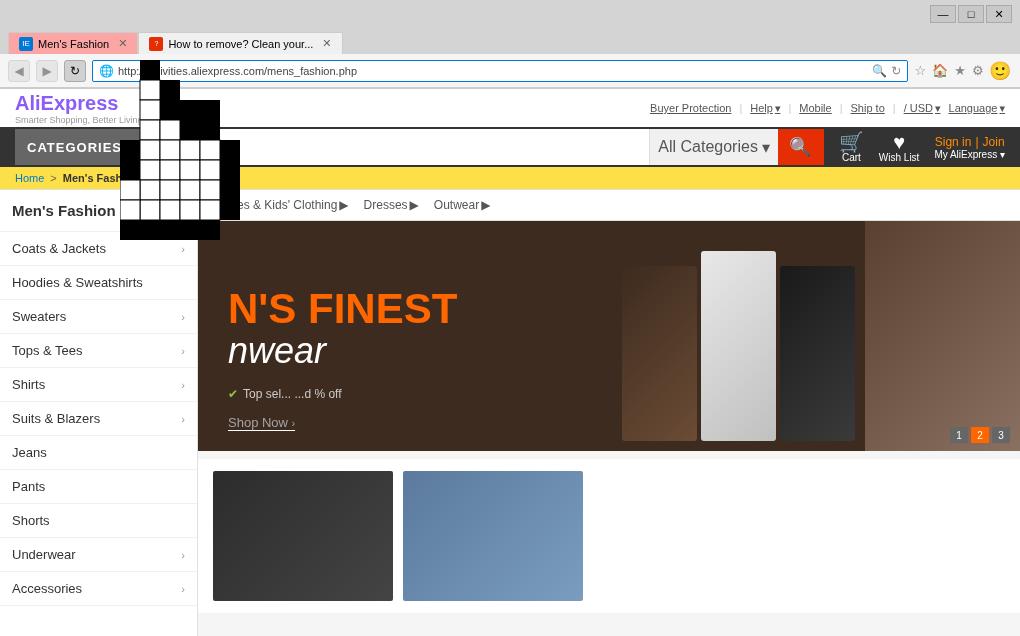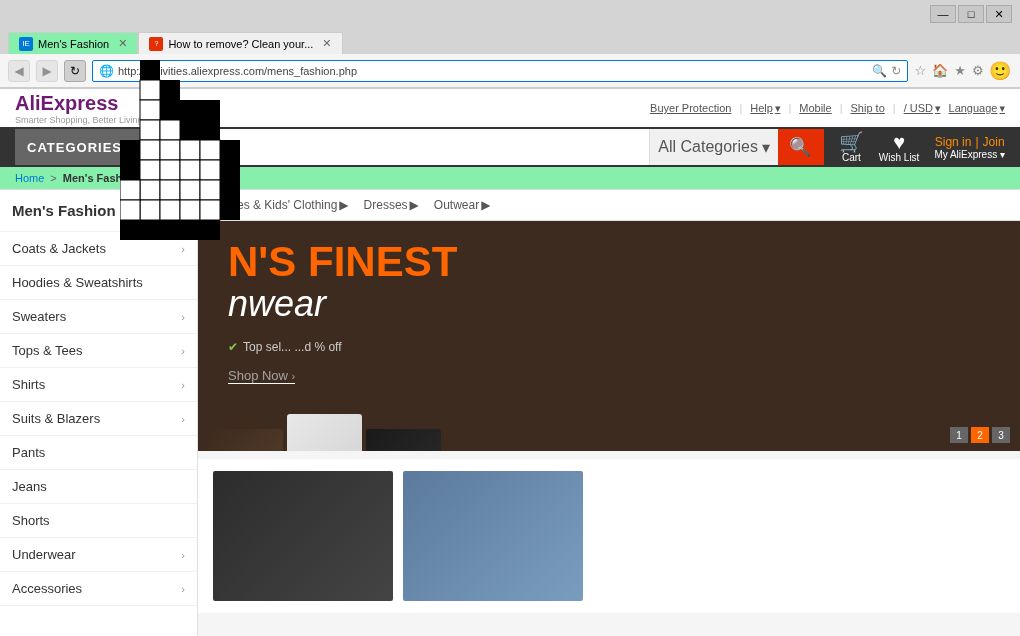--- a/index.html
+++ b/index.html
@@ -6,79 +6,79 @@
     body { font-family: Arial, sans-serif; font-size: 12px; background: #f5f5f5; width: 1020px; height: 636px; overflow: hidden; position: relative; }
 
     
     .browser-chrome { background: #e8e8e8; border-bottom: 1px solid #ccc; }
     .title-bar { background: #d4d4d4; display: flex; align-items: center; justify-content: flex-end; padding: 4px 8px; height: 28px; }
     .title-bar-controls { display: flex; gap: 2px; }
     .title-btn { width: 26px; height: 18px; background: #c8c8c8; border: 1px solid #aaa; display: flex; align-items: center; justify-content: center; font-size: 11px; cursor: pointer; }
 
     .tab-bar { display: flex; align-items: flex-end; padding: 0 8px; background: #d4d4d4; height: 26px; }
     .tab { display: flex; align-items: center; background: #f0f0f0; border: 1px solid #ccc; border-bottom: none; padding: 3px 10px; font-size: 11px; height: 22px; gap: 5px; cursor: pointer; }
-    .tab.active { background: #86efac; z-index: 1; align-items: center; }
+    .tab.active { background: #fca5a5; z-index: 1; align-items: center; }
     .tab-favicon { width: 14px; height: 14px; background: #0078d7; border-radius: 2px; font-size: 8px; color: white; display: flex; align-items: center; justify-content: center; }
     .tab-close { font-size: 11px; color: #666; cursor: pointer; margin-left: 4px; }
 
     .address-bar { display: flex; align-items: center; background: #f5f5f5; padding: 4px 8px; gap: 6px; border-bottom: 1px solid #ccc; height: 34px; }
     .nav-btn { width: 22px; height: 22px; background: #d0d0d0; border: 1px solid #aaa; border-radius: 3px; display: flex; align-items: center; justify-content: center; font-size: 12px; cursor: pointer; }
     .nav-btn.disabled { opacity: 0.4; }
     .url-box { flex: 1; display: flex; align-items: center; background: white; border: 1px solid #0078d7; border-radius: 2px; padding: 2px 6px; height: 22px; font-size: 11px; gap: 4px; }
     .url-text { flex: 1; color: #444; font-size: 11px; }
     .tab-title { font-size: 11px; }
     .star-btn { color: #888; font-size: 13px; cursor: pointer; }
 
     
     .website { background: white; height: 574px; overflow: hidden; }
 
     
     .site-header { background: white; padding: 6px 15px; display: flex; align-items: center; justify-content: space-between; height: 38px; }
-    .logo-text { font-size: 20px; font-weight: bold; color: #701a75; }
+    .logo-text { font-size: 20px; font-weight: bold; color: #8b5cf6; }
     .logo-sub { font-size: 9px; color: #999; }
     .header-links { display: flex; align-items: center; gap: 8px; font-size: 11px; color: #555; }
     .header-link { color: #555; cursor: pointer; text-decoration: underline; }
     .sep { color: #ccc; }
     .dropdown-link { display: flex; align-items: center; gap: 2px; cursor: pointer; }
 
     
     .search-bar { background: #333; padding: 8px 15px; display: flex; align-items: center; gap: 0; height: 40px; }
     .categories-btn { background: #666; color: white; padding: 8px 12px; font-size: 13px; font-weight: bold; letter-spacing: 1px; display: flex; align-items: center; gap: 6px; height: 36px; cursor: pointer; white-space: nowrap; }
     .search-input-area { flex: 1; display: flex; }
     .search-input { flex: 1; border: none; padding: 8px 12px; font-size: 13px; height: 36px; outline: none; }
     .category-dropdown { background: #f0f0f0; border: none; border-left: 1px solid #ddd; padding: 0 8px; font-size: 16px; height: 36px; color: #555; cursor: pointer; display: flex; align-items: center; gap: 4px; white-space: nowrap; }
     .search-btn { background: #e62e04; border: none; color: white; width: 46px; height: 36px; display: flex; align-items: center; justify-content: center; cursor: pointer; font-size: 18px; }
     .header-icons { display: flex; align-items: center; gap: 15px; margin-left: 15px; }
     .icon-group { display: flex; flex-direction: column; align-items: center; color: white; font-size: 10px; cursor: pointer; }
     .icon-sym { font-size: 20px; line-height: 1; }
     .sign-in-area { color: #ff8c00; font-size: 12px; display: flex; align-items: center; gap: 4px; }
 
     
-    .nav-secondary { background: #86efac; border-bottom: 1px solid #e0e0e0; padding: 5px 15px; font-size: 11px; display: flex; align-items: center; gap: 6px; color: #666; }
+    .nav-secondary { background: #fde047; border-bottom: 1px solid #e0e0e0; padding: 5px 15px; font-size: 11px; display: flex; align-items: center; gap: 6px; color: #666; }
     .breadcrumb-link { color: #0078d7; cursor: pointer; }
     .breadcrumb-current { color: #333; font-weight: bold; }
 
     
     .main-layout { display: flex; height: 450px; }
 
     
     .sidebar { width: 198px; background: white; border-right: 1px solid #e0e0e0; overflow: hidden; flex-shrink: 0; }
     .sidebar-item { padding: 9px 12px; border-bottom: 1px solid #f0f0f0; font-size: 13px; color: #333; display: flex; justify-content: space-between; align-items: center; cursor: pointer; }
     .sidebar-item.active { color: #333; font-weight: bold; font-size: 15px; padding: 12px; }
     .chevron { color: #999; font-size: 11px; }
 
     
     .content-area { flex: 1; overflow: hidden; background: #f5f5f5; }
 
     
     .category-nav { background: white; padding: 8px 15px; border-bottom: 1px solid #e0e0e0; display: flex; gap: 15px; font-size: 12px; align-items: center; }
     .cat-nav-item { color: #555; cursor: pointer; display: flex; align-items: center; gap: 2px; }
 
     
-    .banner { background: #3d2b1f; position: relative; height: 230px; overflow: hidden; display: flex; align-items: flex-start; flex-direction: column; }
+    .banner { background: #3d2b1f; position: relative; height: 230px; overflow: hidden; display: flex; align-items: flex-end; }
     .banner-text-area { padding: 20px 30px; flex: 1; }
     .banner-title { font-size: 42px; font-weight: bold; color: #ff6600; line-height: 1; }
     .banner-subtitle { font-size: 36px; color: white; font-style: italic; }
     .banner-bullets { margin-top: 15px; }
     .banner-bullet { color: #ccc; font-size: 12px; margin-bottom: 4px; display: flex; align-items: center; gap: 5px; }
     .check { color: #8bc34a; }
     .shop-now { color: #a3a3a3; font-size: 13px; border-bottom: 1px solid white; cursor: pointer; margin-top: 10px; display: inline-block; }
     .shop-now-arrow { font-size: 11px; }
     .banner-img { width: 80px; height: 180px; background: #888; border-radius: 4px; overflow: hidden; }
     .banner-img-1 { background: linear-gradient(135deg, #4a3728, #6b4f3c); }
@@ -230,24 +230,24 @@
       </div>
       <div class="sidebar-item">
         <span>Shirts</span>
         <span class="chevron">›</span>
       </div>
       <div class="sidebar-item">
         <span>Suits &amp; Blazers</span>
         <span class="chevron">›</span>
       </div>
       <div class="sidebar-item">
+        <span>Jeans</span>
+      </div>
+      <div class="sidebar-item">
         <span>Pants</span>
-      </div>
-      <div class="sidebar-item">
-        <span>Jeans</span>
       </div>
       <div class="sidebar-item">
         <span>Shorts</span>
       </div>
       <div class="sidebar-item">
         <span>Underwear</span>
         <span class="chevron">›</span>
       </div>
       <div class="sidebar-item">
         <span>Accessories</span>

